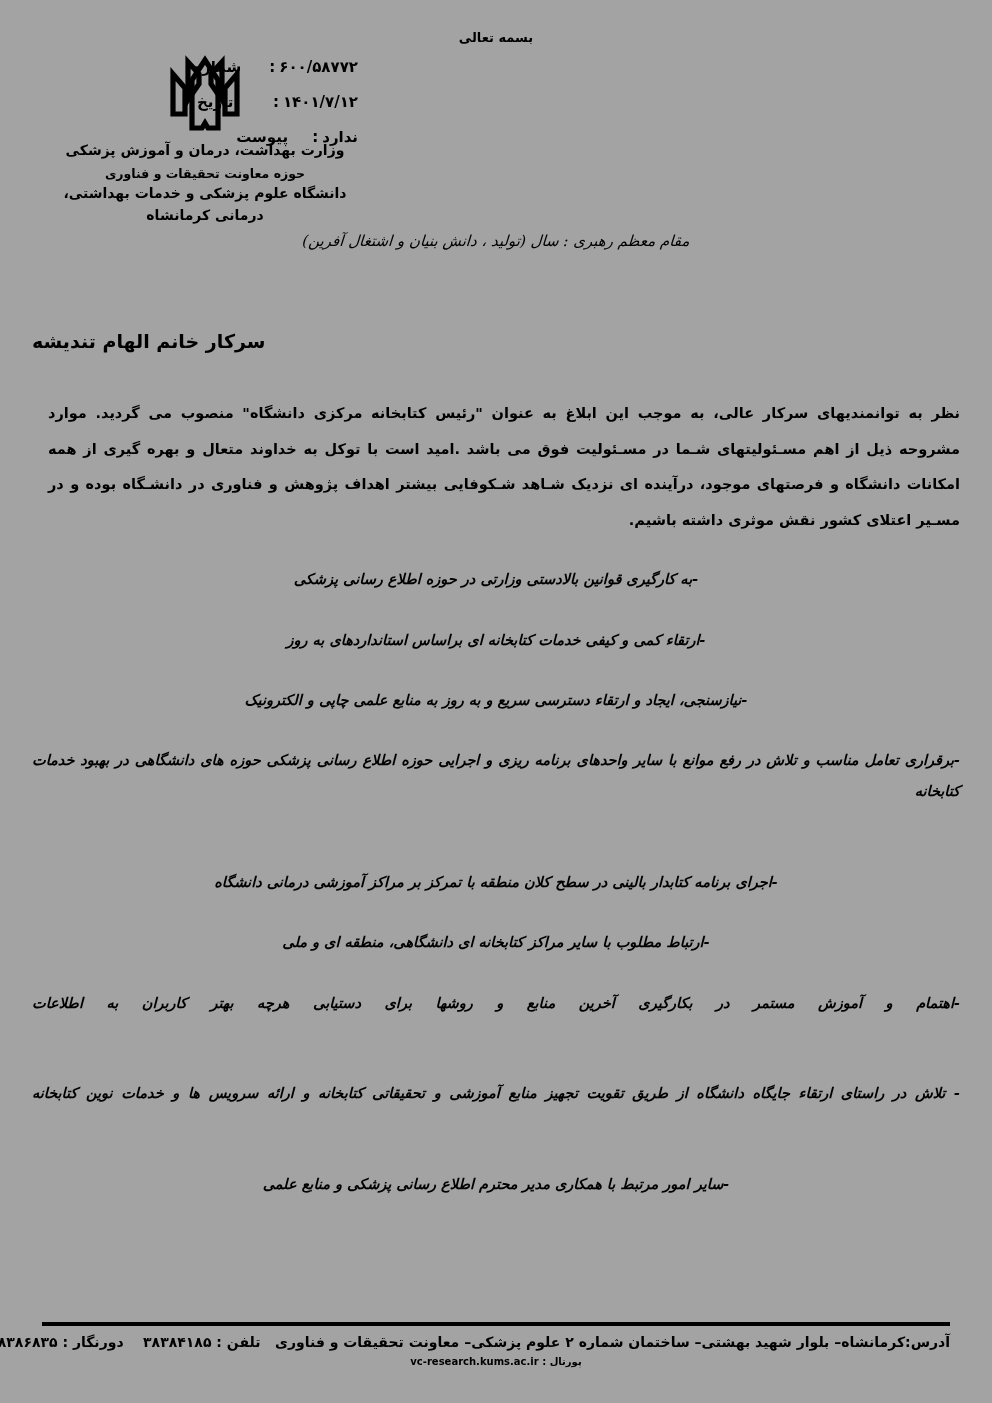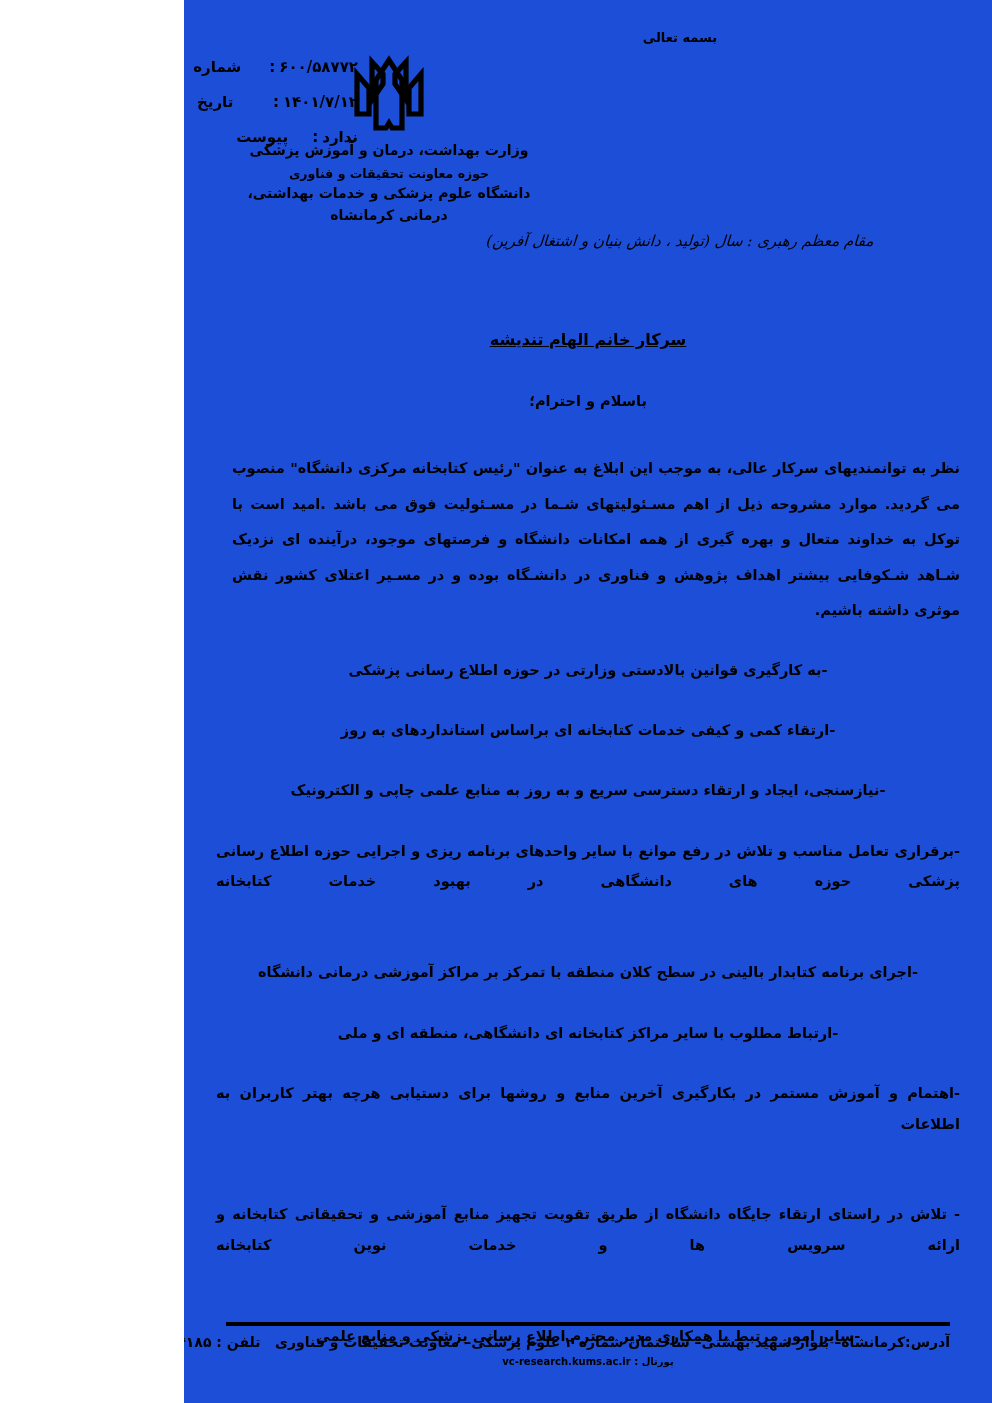--- a/index.html
+++ b/index.html
@@ -7,23 +7,23 @@
     margin: 0;
     padding: 0;
     background: #ffffff;
   }
   body {
     font-family: "DejaVu Sans", "Liberation Sans", sans-serif;
     color: #000000;
   }
   .page {
     position: relative;
-    width: 808px;
+    width: 992px;
     height: 1403px;
-    background: #1d4ed8;
+    background: #a3a3a3;
     overflow: hidden;
     box-sizing: border-box;
     padding-left: 12px;
   }
 
   
   .basmala {
     position: absolute;
     top: 30px;
     left: 0;
@@ -107,25 +107,24 @@
   
   .body-area {
     position: absolute;
     top: 330px;
     right: 32px;
     left: 32px;
     direction: rtl;
   }
 
   .addressee {
-    font-size: 16px;
-    font-weight: bold;
-    text-align: center;
+    font-size: 19px;
+    font-weight: bold;
+    text-align: left;
     margin: 0 0 44px 0;
-    text-decoration: underline;
   }
   .greeting {
     font-size: 14.5px;
     font-weight: bold;
     text-align: center;
     margin: 0 0 42px 0;
   }
 
   .para {
     font-size: 14.5px;
@@ -136,20 +135,21 @@
     margin: 0 0 26px 16px;
   }
   .para .em {
     font-weight: bold;
   }
 
   .bullets {
     list-style: none;
     margin: 0;
     padding: 0;
+    font-style: italic;
   }
   .bullet {
     font-size: 14.5px;
     font-weight: bold;
     line-height: 2.1;
     text-align: center;
     margin: 0 0 30px 0;
   }
   .bullet.wide {
     text-align: justify;
@@ -241,21 +241,20 @@
     <div class="org-line big">حوزه معاونت تحقیقات و فناوری</div>
     <div class="org-line">دانشگاه علوم پزشکی و خدمات بهداشتی، درمانی کرمانشاه</div>
   </div>
 
   <div class="slogan">مقام معظم رهبری : سال (تولید ، دانش بنیان و اشتغال آفرین)</div>
 
   <div class="body-area">
 
     <div class="addressee">سرکار خانم الهام تندیشه</div>
 
-    <div class="greeting">باسلام و احترام؛</div>
 
     <p class="para"><span>نظر به توانمندیهای سرکار عالی، به موجب این ابلاغ به عنوان "</span><span class="em">رئیس کتابخانه مرکزی دانشگاه</span><span>" منصوب می گردید. موارد مشروحه ذیل از اهم مسـئولیتهای شـما در مسـئولیت فوق می باشد .امید است با توکل به خداوند متعال و بهره گیری از همه امکانات دانشگاه و فرصتهای موجود، درآینده ای نزدیک شـاهد شـکوفایی بیشتر اهداف پژوهش و فناوری در دانشـگاه بوده و در مسـیر اعتلای کشور نقش موثری داشته باشیم.</span></p>
 
     <ul class="bullets">
       <li class="bullet">-به کارگیری قوانین بالادستی وزارتی در حوزه اطلاع رسانی پزشکی</li>
       <li class="bullet">-ارتقاء کمی و کیفی خدمات کتابخانه ای براساس استانداردهای به روز</li>
       <li class="bullet">-نیازسنجی، ایجاد و ارتقاء دسترسی سریع و به روز به منابع علمی چاپی و الکترونیک</li>
       <li class="bullet wide">-برقراری تعامل مناسب و تلاش در رفع موانع با سایر واحدهای برنامه ریزی و اجرایی حوزه اطلاع رسانی پزشکی حوزه های دانشگاهی در بهبود خدمات کتابخانه</li>
       <li class="bullet">-اجرای برنامه کتابدار بالینی در سطح کلان منطقه با تمرکز بر مراکز آموزشی درمانی دانشگاه</li>
       <li class="bullet">-ارتباط مطلوب با سایر مراکز کتابخانه ای دانشگاهی، منطقه ای و ملی</li>

